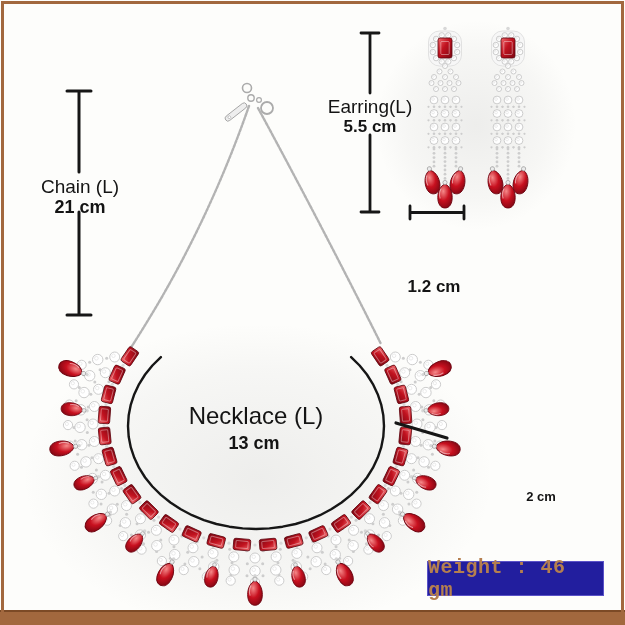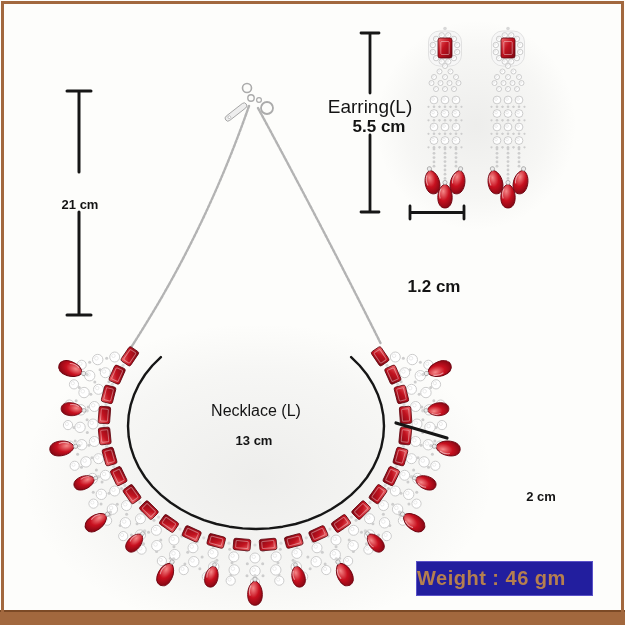--- a/index.html
+++ b/index.html
@@ -16,28 +16,28 @@
   }
   .band{
     position:absolute;left:0;right:0;bottom:0;height:13px;
     background:var(--c-bottom_band,#a2683e);
     border-top:2px solid var(--c-bottom_band_edge,#7c4a26);
     z-index:6;
   }
   #jewelry{position:absolute;left:0;top:0;z-index:1;}
   .txt{position:absolute;white-space:nowrap;transform:translateX(-50%);z-index:4;text-align:center;}
   .lbl{font-size:19px;}
-  .lbl-lg{font-size:16px;}
+  .lbl-lg{font-size:24px;}
   .val{font-size:17px;font-weight:700;}
-  .val-lg{font-size:13px;font-weight:700;}
+  .val-lg{font-size:18px;font-weight:700;}
   #weight-box{
-    position:absolute;left:416px;top:561px;width:175px;height:33px;
+    position:absolute;left:427px;top:561px;width:175px;height:33px;
     background:var(--c-weight_box_bg,#221e9e);
     border:1px solid var(--c-weight_box_border,#5a52c8);
-    display:flex;align-items:center;justify-content:flex-start;z-index:5;
+    display:flex;align-items:center;justify-content:flex-start;z-index:5;font-family:Liberation Mono, monospace;
   }
   #weight-box span{
     font-weight:700;font-size:20px;letter-spacing:.5px;
     color:var(--c-weight_text,#b57f4f);
   }
 </style>
 </head>
 <body>
 
 <div id="stage">
@@ -941,24 +941,25 @@
       </g>
       <g>
         <path d="M67,91 H91 M79,91 V172 M79,212 V315 M67,315 H91" stroke="#161616" stroke-width="3" fill="none" stroke-linecap="round"></path>
         <path d="M361,33 H379 M370,33 V93 M370,135 V212 M361,212 H379" stroke="#161616" stroke-width="2.8" fill="none" stroke-linecap="round"></path>
         <path d="M410,206 V219 M410,212.5 H464 M464,206 V219" stroke="#161616" stroke-width="2.8" fill="none" stroke-linecap="round"></path>
         <path d="M396,423 L447,438" stroke="#161616" stroke-width="3.2" fill="none" stroke-linecap="round"></path>
         <path d="M160.9,357.1L152.4,365.5L145.1,374.5L139.1,384.1L134.3,394.2L130.8,404.6L128.7,415.2L128.0,426.0L128.7,436.8L130.8,447.4L134.3,457.8L139.1,467.9L145.1,477.5L152.4,486.5L160.9,494.9L170.4,502.5L180.8,509.3L192.0,515.2L203.9,520.1L216.4,524.0L229.4,526.7L242.6,528.4L256.0,529.0L269.4,528.4L282.6,526.7L295.6,524.0L308.1,520.1L320.0,515.2L331.2,509.3L341.6,502.5L351.1,494.9L359.6,486.5L366.9,477.5L372.9,467.9L377.7,457.8L381.2,447.4L383.3,436.8L384.0,426.0L383.3,415.2L381.2,404.6L377.7,394.2L372.9,384.1L366.9,374.5L359.6,365.5L351.1,357.1" stroke="#161616" stroke-width="2.4" fill="none" stroke-linecap="round" stroke-linejoin="round"></path>
       </g>
     </svg>
 
+  <div class="txt lbl" style="left:80px;top:176px;">Chain (L)</div>
   <div class="txt val-lg" style="left:80px;top:197px;">21 cm</div>
 
   <div class="txt lbl" style="left:370px;top:96px;">Earring(L)</div>
-  <div class="txt val" style="left:370px;top:117px;margin-left:9px;">5.5 cm</div>
+  <div class="txt val" style="left:370px;top:117px;">5.5 cm</div>
 
   <div class="txt val" style="left:434px;top:257px;margin-top:20px;">1.2 cm</div>
 
   <div class="txt lbl-lg" style="left:256px;top:402px;">Necklace (L)</div>
   <div class="txt val-lg" style="left:254px;top:433px;">13 cm</div>
 
   <div class="txt val-lg" style="left:541px;top:489px;font-size:13px;">2 cm</div>
 
   <div id="weight-box">
     <span>Weight : 46 gm</span>

